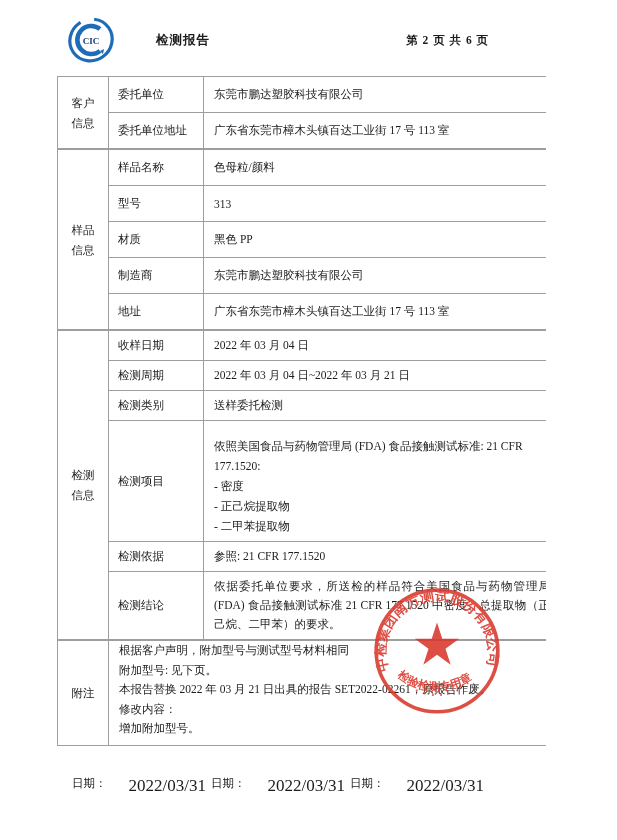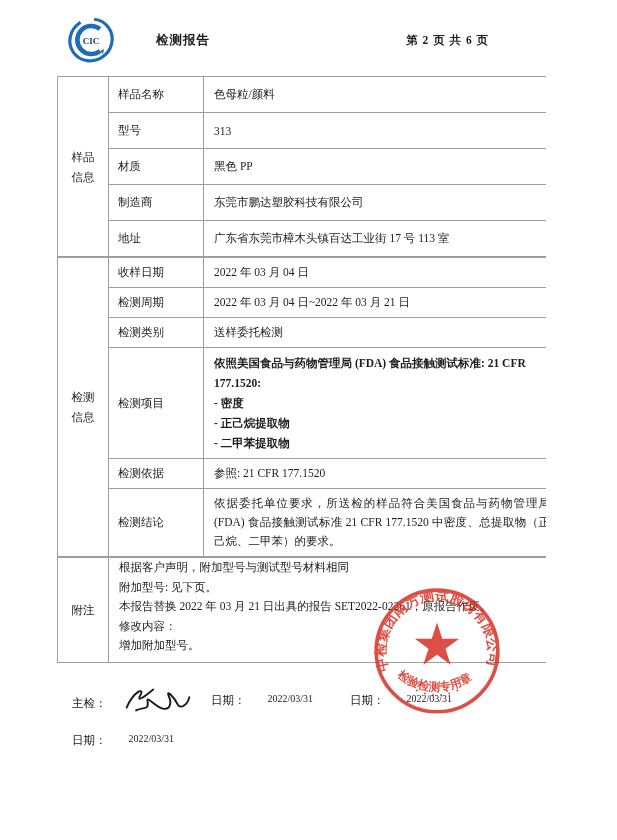--- a/index.html
+++ b/index.html
@@ -15,33 +15,33 @@
   .hdr-page { font-size:11.5px; font-weight:bold; margin-left:auto; letter-spacing:1px; }
   
   .tables { margin:10px 57px 0 57px; }
   table.tbl { border-collapse:collapse; width:502px; table-layout:fixed; }
   .tbl td { border:1px solid #9e9e9e; font-size:11.5px; vertical-align:middle; }
   td.group { text-align:center; line-height:20px; }
   td.lbl { padding:0 4px 0 9px; }
   td.val { padding:2px 8px 2px 10px; }
   .r31 td { height:31px; }
   .r24 td { height:25px; }
-  td.multi { vertical-align:middle; padding-top:5px; padding-bottom:5px;font-weight:bold; }
+  td.multi { vertical-align:middle; padding-top:15px; padding-bottom:5px; }
   td.multi div { line-height:20px; }
   td.concl { line-height:19px; padding-top:5px; padding-bottom:5px; text-align:justify; }
   td.notes-cell { padding:0 10px 6px 10px; vertical-align:top; }
   td.notes-cell div { line-height:19.5px; }
   
   .sig-area { position:relative; z-index:4; margin:16px 57px 0 72px; display:flex; justify-content:space-between; }
   .sig-col { width:158px; }
   .sig-line { display:flex; align-items:flex-end; height:40px; }
   .sig-label { font-size:11.5px; padding-bottom:8px; white-space:nowrap; }
   .scribble { margin-left:10px; }
   .date-line { display:flex; margin-top:14px; font-size:11.5px; }
-  .date-val { margin-left:22px; font-size:10px; }
+  .date-val { margin-left:22px; font-size:17px; }
   
   .stamp { position:absolute; left:361px; top:577px; z-index:3; opacity:0.88; }
 </style>
 </head>
 <body>
 
 <div class="page">
 
   <div class="hdr">
     <svg width="58" height="48" viewBox="0 0 58 48">
@@ -49,20 +49,41 @@
       <path d="M 38,13 A 14,14 0 1 0 38,35" fill="none" stroke="#1e6cb8" stroke-width="4.6"></path>
       <path d="M 38,35 l 4,-2 -1,5 z" fill="#1e6cb8"></path>
       <text x="29" y="27.5" text-anchor="middle" font-size="9" font-weight="bold" fill="#123f73" font-family="Liberation Serif, DejaVu Serif, serif">CIC</text>
     </svg>
     <span class="hdr-title">检测报告</span>
     <span class="hdr-page">第 2 页 共 6 页</span>
   </div>
 
   <div class="tables">
 
+    <table class="tbl">
+      <colgroup>
+          <col style="width:51px">
+          <col style="width:95px">
+          <col>
+        </colgroup>
+      <tbody>
+          <tr class="r31">
+        <td class="group" rowspan="2">
+          <div>客户</div>
+          <div>信息</div>
+        </td>
+        <td class="lbl">委托单位</td>
+        <td class="val">东莞市鹏达塑胶科技有限公司</td>
+      </tr>
+      <tr class="r31">
+        <td class="lbl">委托单位地址</td>
+        <td class="val">广东省东莞市樟木头镇百达工业街 17 号 113 室</td>
+      </tr>
+    </tbody>
+      </table>
 
     <table class="tbl">
       <colgroup>
           <col style="width:51px">
           <col style="width:95px">
           <col>
         </colgroup>
       <tbody>
           <tr class="r31">
         <td class="group" rowspan="5">
@@ -149,29 +170,20 @@
           <div>修改内容：</div>
           <div>增加附加型号。</div>
         </td>
       </tr>
     </tbody>
       </table>
   </div>
 
   <div class="sig-area">
     <div class="sig-col">
-      <div class="sig-line">
-        <span class="sig-label">主检：</span>
-        <svg class="scribble" width="80" height="38" viewBox="0 0 80 40">
-          <g fill="none" stroke="#1a1a1a" stroke-width="2" stroke-linecap="round">
-            <path d="M8,28 C16,10 28,6 22,16 C18,24 32,12 36,9"></path>
-            <path d="M18,31 C26,27 32,31 30,21 C29,15 38,27 46,29 C54,31 56,23 52,15 C50,9 58,17 62,25 C65,30 72,25 74,17"></path>
-          </g>
-        </svg>
-      </div>
       <div class="date-line">
         <span>日期：</span>
         <span class="date-val">2022/03/31</span>
       </div>
     </div>
     <div class="sig-col">
       <div class="date-line">
         <span>日期：</span>
         <span class="date-val">2022/03/31</span>
       </div>

